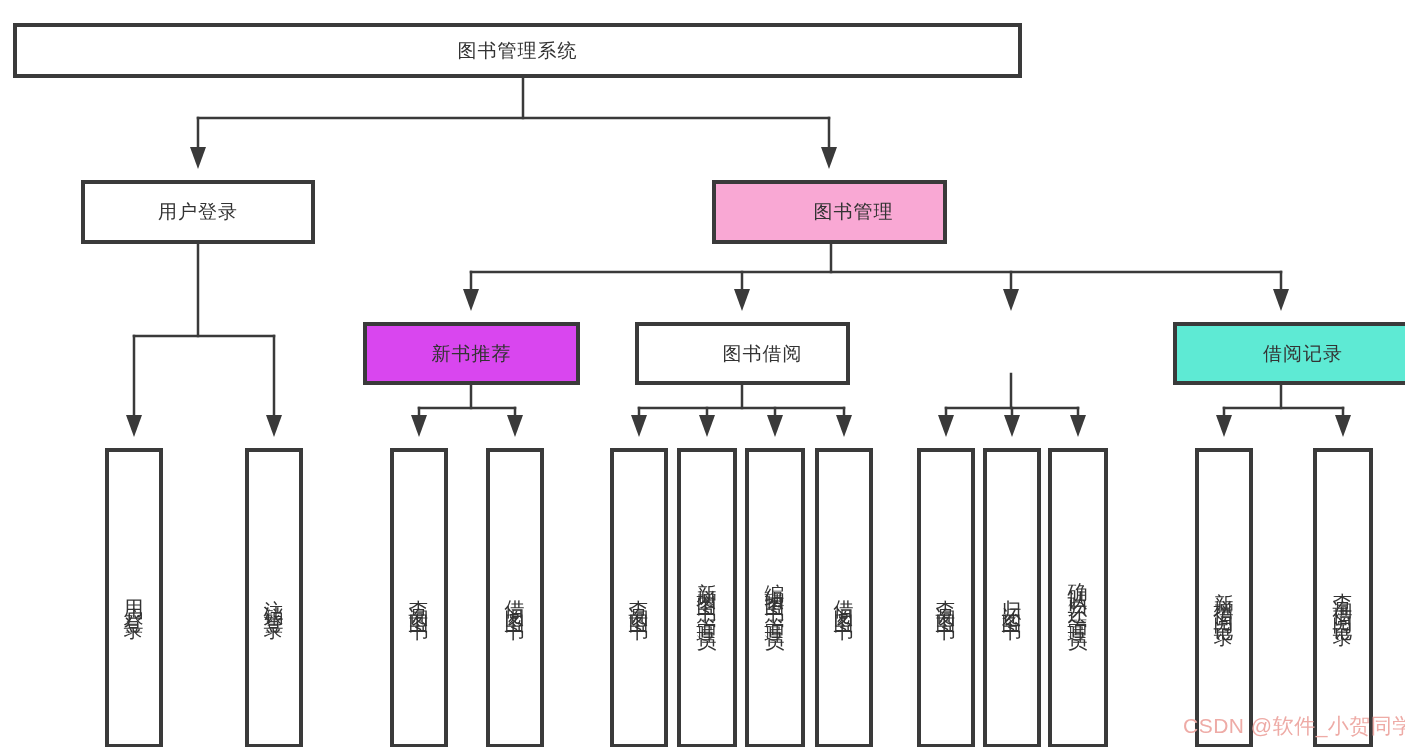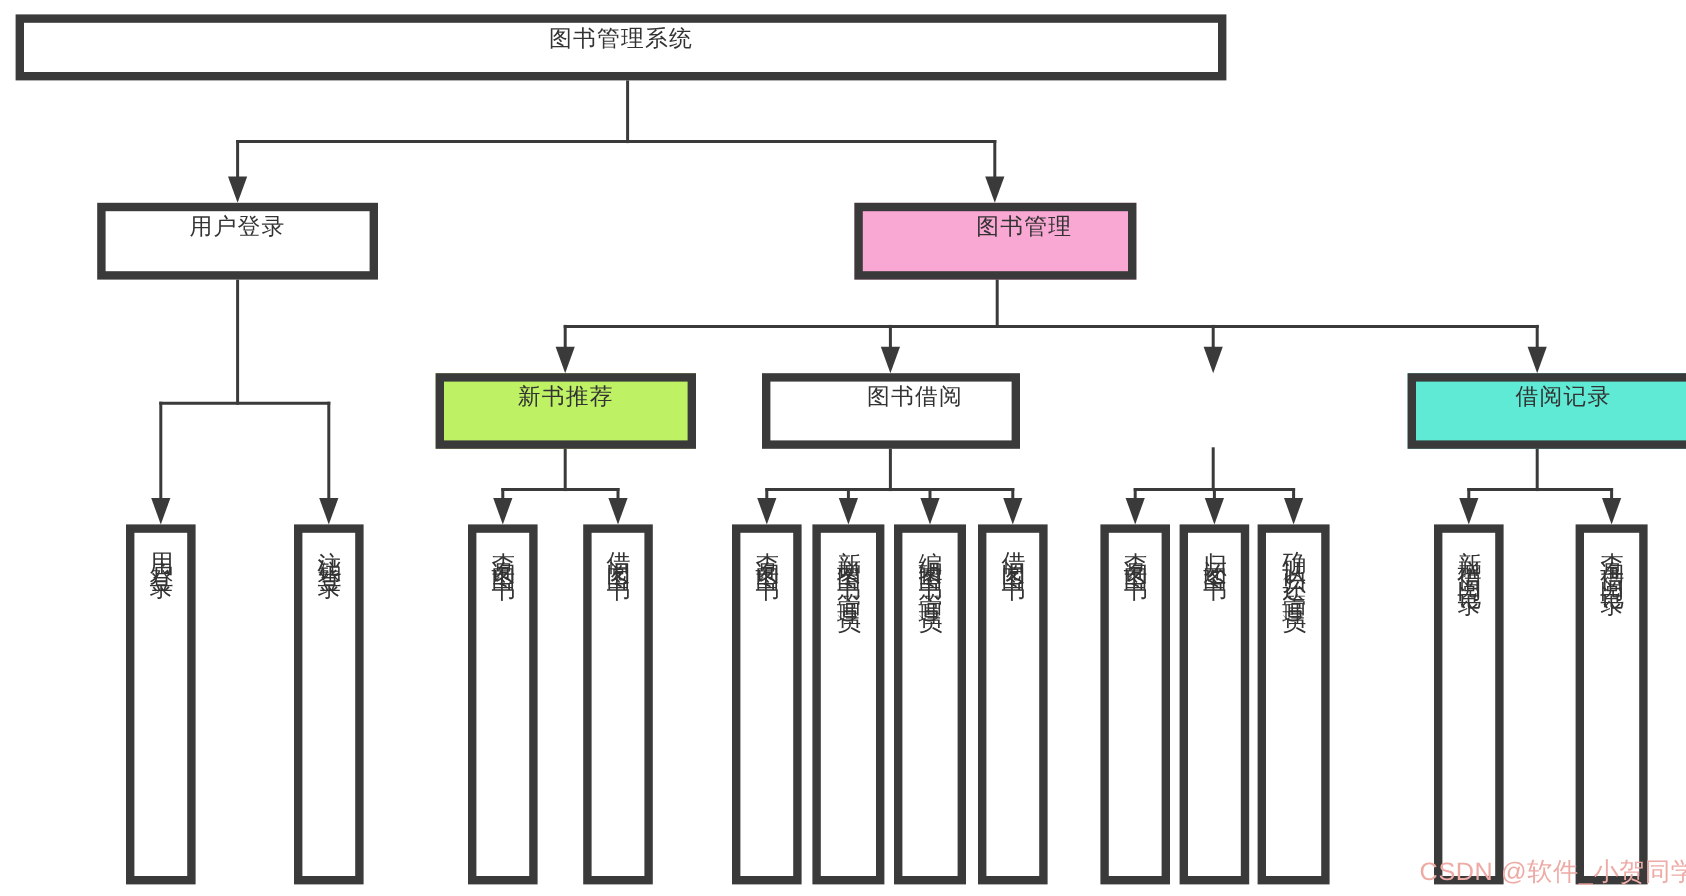--- a/index.html
+++ b/index.html
@@ -11,23 +11,24 @@
     overflow:hidden;
   }
   .connectors{
     position:absolute;left:0;top:0;width:1405px;height:747px;
     pointer-events:none;
   }
   .box{
     position:absolute;
     box-sizing:border-box;
     background:#fff;
-    border:7px solid #0369a1;
-    display:flex;justify-content:center;
+    border:4px solid #0369a1;
+    display:flex;align-items:center;justify-content:center;
     color:#333;
+    margin-top:11px;
   }
   .box .lbl{
     font-size:19px;
     letter-spacing:1px;
     white-space:nowrap;
   }
   .box .lbl.v{
     writing-mode:vertical-rl;
     text-orientation:mixed;
     font-size:20px;
@@ -108,21 +109,21 @@
     <span class="lbl">图书管理系统</span>
   </div>
 
   <div class="box" style="left: 81px; top: 169px; width: 234px; height: 64px; border-color: rgb(58, 58, 58); background: rgb(255, 255, 255); color: rgb(51, 51, 51);">
     <span class="lbl">用户登录</span>
   </div>
   <div class="box" style="left: 712px; top: 169px; width: 235px; height: 64px; border-color: rgb(58, 58, 58); background: #f9a8d4; color: rgb(51, 51, 51); padding-left: 48px;">
     <span class="lbl">图书管理</span>
   </div>
 
-  <div class="box" style="left: 363px; top: 311px; width: 217px; height: 63px; border-color: rgb(58, 58, 58); background: #bef264; color: rgb(51, 51, 51);">
+  <div class="box" style="left: 363px; top: 311px; width: 217px; height: 63px; border-color: rgb(58, 58, 58); background: #d946ef; color: rgb(51, 51, 51);">
     <span class="lbl">新书推荐</span>
   </div>
   <div class="box" style="left: 635px; top: 311px; width: 215px; height: 63px; border-color: rgb(58, 58, 58); background: rgb(255, 255, 255); color: rgb(51, 51, 51); padding-left: 40px;">
     <span class="lbl">图书借阅</span>
   </div>
   <div class="box" style="left: 1173px; top: 311px; width: 260px; height: 63px; border-color: rgb(58, 58, 58); background: #5eead4; color: rgb(51, 51, 51);">
     <span class="lbl">借阅记录</span>
   </div>
 
   <div class="box" style="left: 105px; top: 437px; width: 58px; height: 300px; border-color: rgb(58, 58, 58); background: rgb(255, 255, 255); color: rgb(51, 51, 51);">

